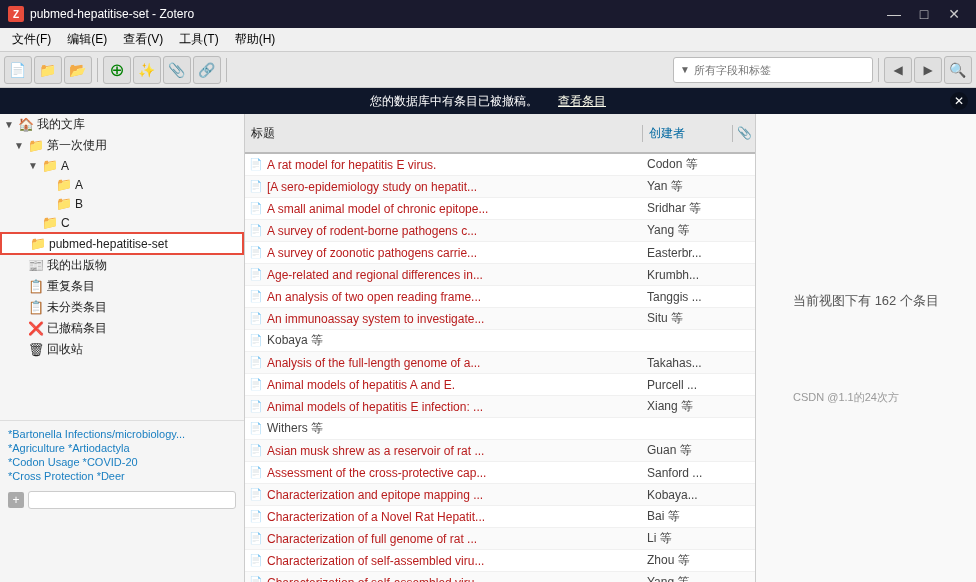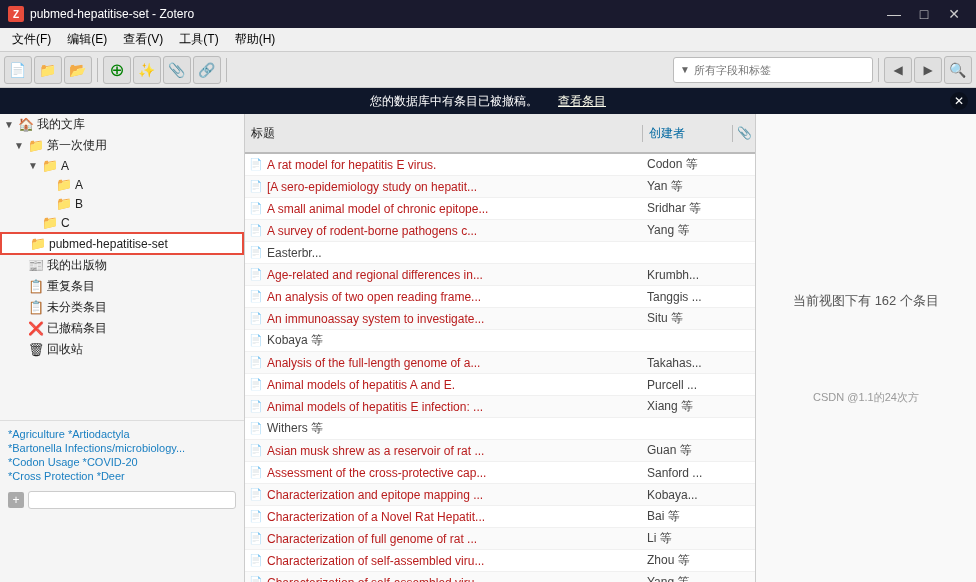--- a/index.html
+++ b/index.html
@@ -316,22 +316,22 @@
       <span class="tree-label">已撤稿条目</span>
     </div>
     <div class="tree-item indent1">
       <span class="tree-arrow">&nbsp;</span>
       <span class="tree-icon">🗑</span>
       <span class="tree-label">回收站</span>
     </div>
 
     <div style="height: 60px;"></div>
     <div class="sidebar-tags">
+      <div class="tag-item">*Bartonella Infections/microbiology...</div>
       <div class="tag-item">*Agriculture  *Artiodactyla</div>
-      <div class="tag-item">*Bartonella Infections/microbiology...</div>
       <div class="tag-item">*Codon Usage   *COVID-20</div>
       <div class="tag-item">*Cross Protection  *Deer</div>
       <div style="display:flex; gap:4px; margin-top:4px; align-items:center;">
         <div class="tag-plus">+</div>
         <div class="tag-search" style="flex:1;">
           <input type="text" style="border: none; outline: none; font-size: 11px; width: 100%;">
         </div>
       </div>
     </div>
   </div>
@@ -362,20 +362,21 @@
       <span class="row-attach"></span>
     </div>
         <div class="table-row">
       <span class="row-icon">📄</span>
       <span class="row-title">A survey of rodent-borne pathogens c...</span>
       <span class="row-creator">Yang 等</span>
       <span class="row-attach"></span>
     </div>
         <div class="table-row">
       <span class="row-icon">📄</span>
+      <span class="row-title">A survey of zoonotic pathogens carrie...</span>
       <span class="row-creator">Easterbr...</span>
       <span class="row-attach"></span>
     </div>
         <div class="table-row">
       <span class="row-icon">📄</span>
       <span class="row-title">Age-related and regional differences in...</span>
       <span class="row-creator">Krumbh...</span>
       <span class="row-attach"></span>
     </div>
         <div class="table-row">
@@ -463,18 +464,18 @@
         <div class="table-row">
 
       <span class="row-title">Characterization of self-assembled viru...</span>
       <span class="row-creator">Li 等</span>
       <span class="row-attach"></span>
     </div>
       </div>
   </div>
 
   <div class="right-panel">
-    <div style="text-align:center;">
+    <div style="text-align:left;">
       <div class="right-panel-text">当前视图下有 162 个条目</div>
       <div style="font-size:11px; color:#999; margin-top:80px;">CSDN @1.1的24次方</div>
     </div>
   </div>
 </div>
 
 </body></html>

